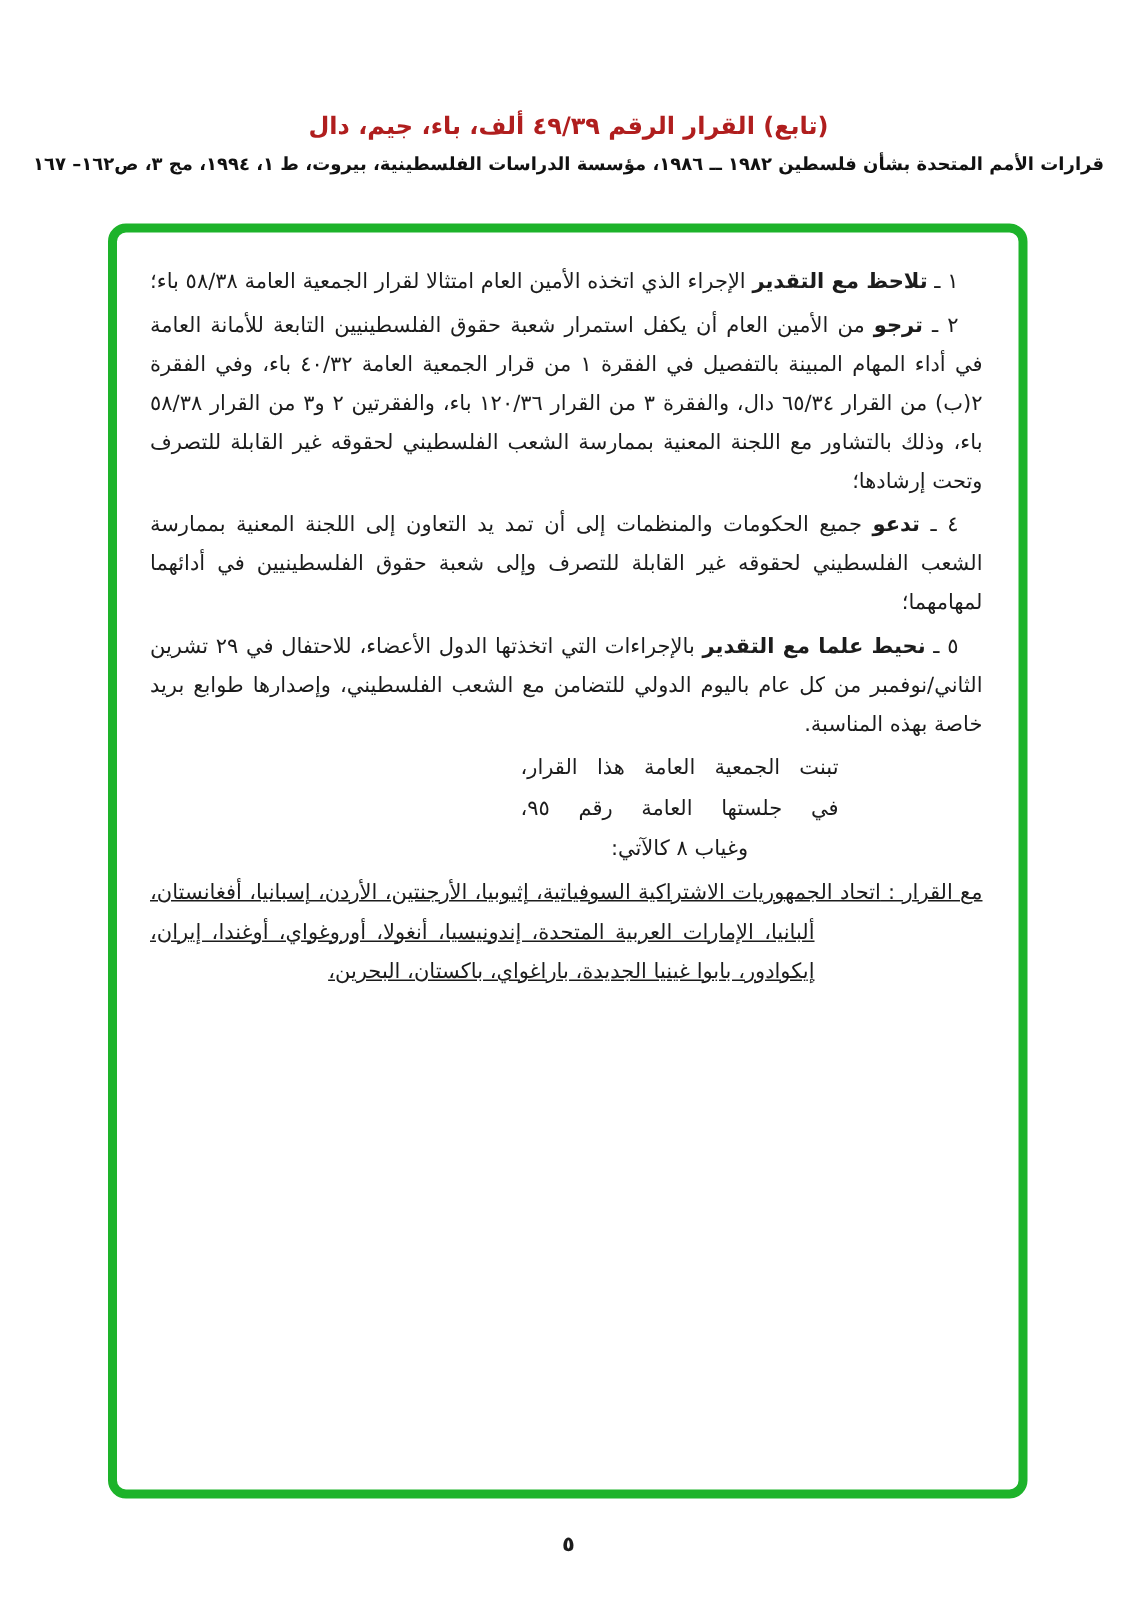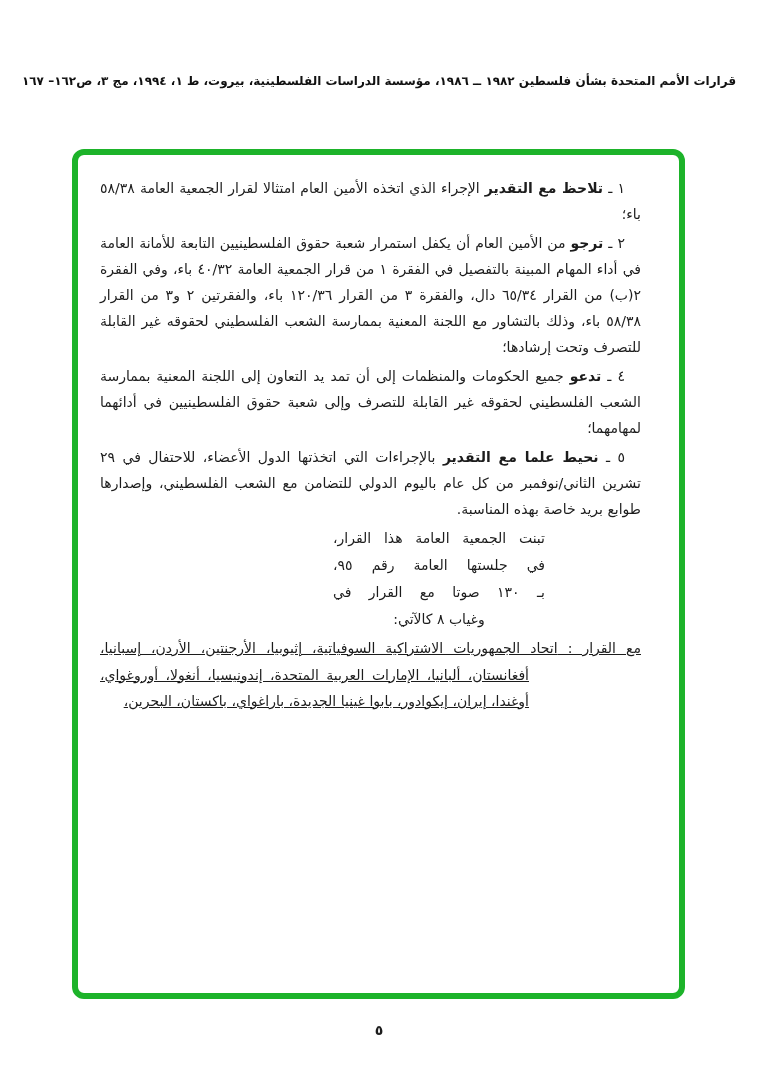--- a/index.html
+++ b/index.html
@@ -25,21 +25,21 @@
   }
   .highlight-box{
     position:absolute;
     left:72px;top:149px;width:601px;height:838px;
     border:6px solid;
     border-radius:12px;
     overflow:hidden;
   }
   .box-content{
     direction:rtl;
-    padding:20px 38px 0 22px;
+    padding:20px 24px 0 22px;
     font-size:14px;
     line-height:26px;
     text-align:justify;
   }
   .para{margin:0 0 3px 0;text-indent:16px;}
   .para b{font-weight:bold;}
   .adoption{
     width:212px;
     margin:2px 96px 2px auto;
   }
@@ -63,20 +63,21 @@
     text-align:center;
     font-size:14px;font-weight:bold;
   }
 </style>
 </head>
 <body>
 
 <div class="page">
 
   <div class="header">
+    <div class="doc-title" style="color: rgb(176, 30, 30);">(تابع) القرار الرقم ٤٩/٣٩ ألف، باء، جيم، دال</div>
     <div class="doc-citation">قرارات الأمم المتحدة بشأن فلسطين ١٩٨٢ ــ ١٩٨٦، مؤسسة الدراسات الفلسطينية، بيروت، ط ١، ١٩٩٤، مج ٣، ص١٦٢– ١٦٧</div>
   </div>
 
   <div class="highlight-box" style="border-color: rgb(29, 179, 42);">
     <div class="box-content">
 
       <div class="para">
         <span>١ ـ </span><b>تلاحظ مع التقدير</b><span> الإجراء الذي اتخذه الأمين العام امتثالا لقرار الجمعية العامة ٥٨/٣٨ باء؛</span><b></b>
       </div>
 
@@ -89,21 +90,20 @@
         <span>٤ ـ </span><b>تدعو</b><span> جميع الحكومات والمنظمات إلى أن تمد يد التعاون إلى اللجنة المعنية بممارسة الشعب الفلسطيني لحقوقه غير القابلة للتصرف وإلى شعبة حقوق الفلسطينيين في أدائهما لمهامهما؛</span><b></b>
       </div>
 
       <div class="para">
         <span>٥ ـ </span><b>نحيط علما مع التقدير</b><span> بالإجراءات التي اتخذتها الدول الأعضاء، للاحتفال في ٢٩ تشرين الثاني/نوفمبر من كل عام باليوم الدولي للتضامن مع الشعب الفلسطيني، وإصدارها طوابع بريد خاصة بهذه المناسبة.</span><b></b>
       </div>
 
       <div class="adoption">
         <div class="adoption-line">تبنت الجمعية العامة هذا القرار،</div>
         <div class="adoption-line">في جلستها العامة رقم ٩٥،</div>
-        <div class="adoption-line">بـ ١٣٠ صوتا مع القرار في</div>
         <div class="adoption-line last">وغياب ٨ كالآتي:</div>
       </div>
 
       <div class="votes">
         <span>مع القرار : </span><span>اتحاد الجمهوريات الاشتراكية السوفياتية، إثيوبيا، الأرجنتين، الأردن، إسبانيا، أفغانستان، ألبانيا، الإمارات العربية المتحدة، إندونيسيا، أنغولا، أوروغواي، أوغندا، إيران، إيكوادور، بابوا غينيا الجديدة، باراغواي، باكستان، البحرين،</span>
       </div>
 
     </div>
   </div>
 

